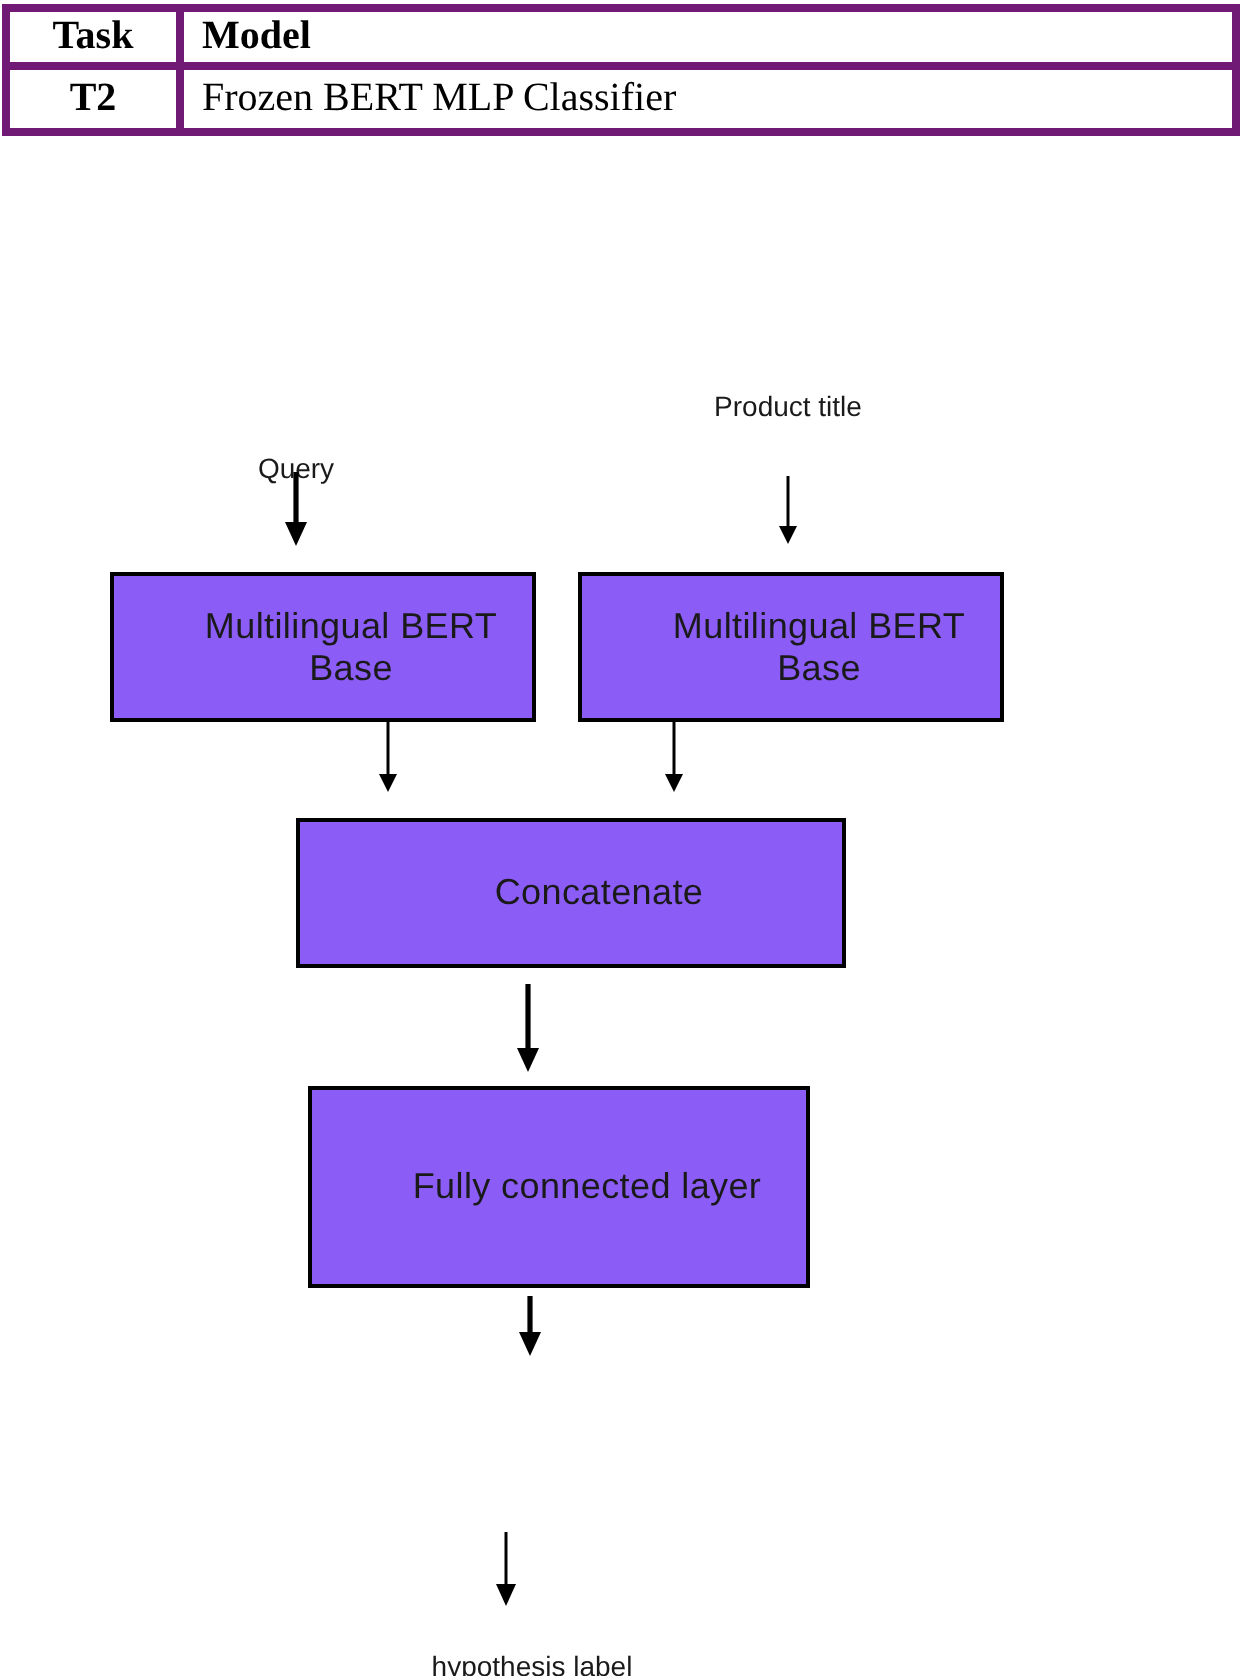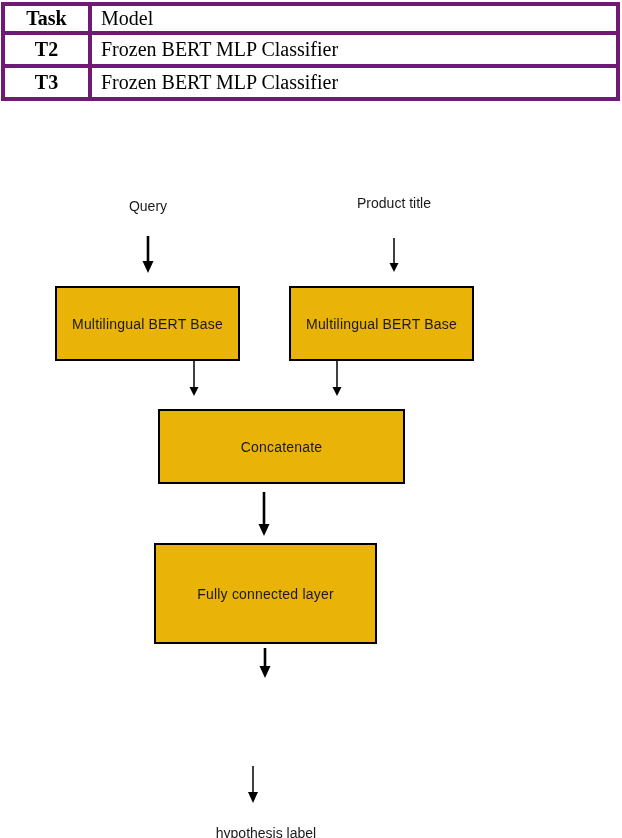--- a/index.html
+++ b/index.html
@@ -35,59 +35,60 @@
     width: 83px;
     text-align: center;
     font-weight: bold;
   }
   .model-table .col-model {
     padding-left: 9px;
     padding-right: 4px;
     text-align: left;
   }
   .model-table th.col-model {
-    font-weight: normal;
+    font-weight: bold;
     margin-top: 42px;
   }
   .row-header  { height: 29px; }
   .row-t1      { height: 61px; }
   .row-t2      { height: 27px; margin-left: 45px; }
   .row-t3      { height: 28px; }
   .model-line  { line-height: 29px; white-space: nowrap; }
 
   
   .diagram { position: absolute; left: 0; top: 0; width: 622px; height: 838px; }
 
   .flow-box {
     position: absolute;
     border: 2px solid #000000;
-    background: #eab308;
+    background: #8b5cf6;
     display: flex;
     align-items: center;
     justify-content: center;
     text-align: center;
-    font-size: 14px;
+    font-size: 18px;
     color: #1a1a1a;
     letter-spacing: 0.2px;
+    padding-left: 28px;
   }
   .box-bert-left   { left: 55px;  top: 286px; width: 181px; height: 71px; }
   .box-bert-right  { left: 289px; top: 286px; width: 181px; height: 71px; }
-  .box-concat      { left: 158px; top: 409px; width: 243px; height: 71px; }
+  .box-concat      { left: 148px; top: 409px; width: 243px; height: 71px; }
   .box-fc          { left: 154px; top: 543px; width: 219px; height: 97px;
                      flex-direction: column; gap: 21px; }
   .box-class       { left: 167px; top: 689px; width: 192px; height: 71px; }
 
   .io-label {
     position: absolute;
     transform: translateX(-50%);
     font-size: 14px;
     color: #1a1a1a;
     white-space: nowrap;
   }
-  .label-query      { left: 148px; top: 198px; }
+  .label-query      { left: 148px; top: 226px; }
   .label-product    { left: 394px; top: 195px; }
   .label-hypothesis { left: 266px; top: 825px; }
 
   .arrow-layer {
     position: absolute;
     left: 0; top: 0;
     width: 622px; height: 838px;
     pointer-events: none;
   }
   .arrow-layer line    { stroke: #000000; }
@@ -99,26 +100,20 @@
 <body>
 
 <table class="model-table">
   <tbody>
     <tr class="row-header">
       <th class="col-task">Task</th>
       <th class="col-model">Model</th>
     </tr>
     <tr class="row-t2">
       <td class="col-task">T2</td>
-      <td class="col-model">
-        <div class="model-line">Frozen BERT MLP Classifier</div>
-      </td>
-    </tr>
-    <tr class="row-t3">
-      <td class="col-task">T3</td>
       <td class="col-model">
         <div class="model-line">Frozen BERT MLP Classifier</div>
       </td>
     </tr>
   </tbody>
 </table>
 
 <div class="diagram">
 
   <div class="io-label label-query">Query</div>

